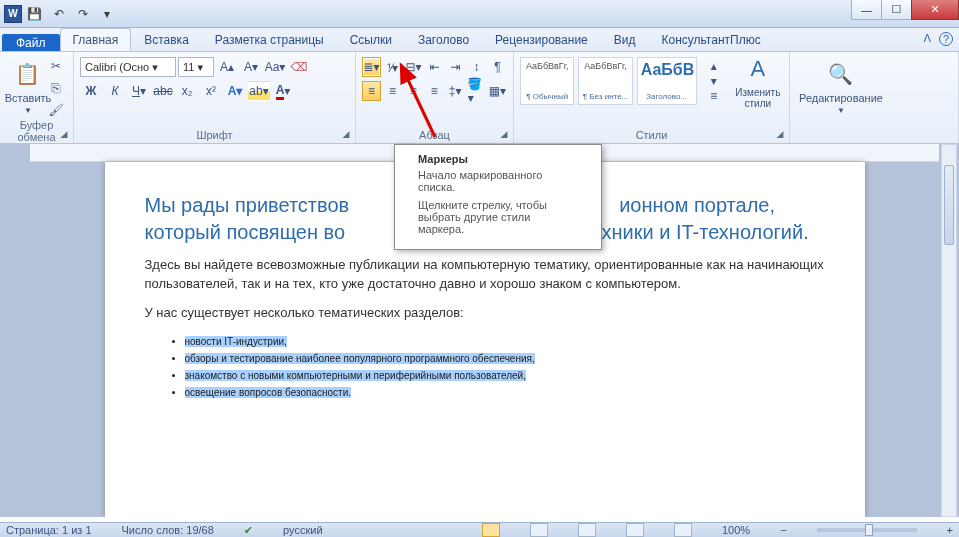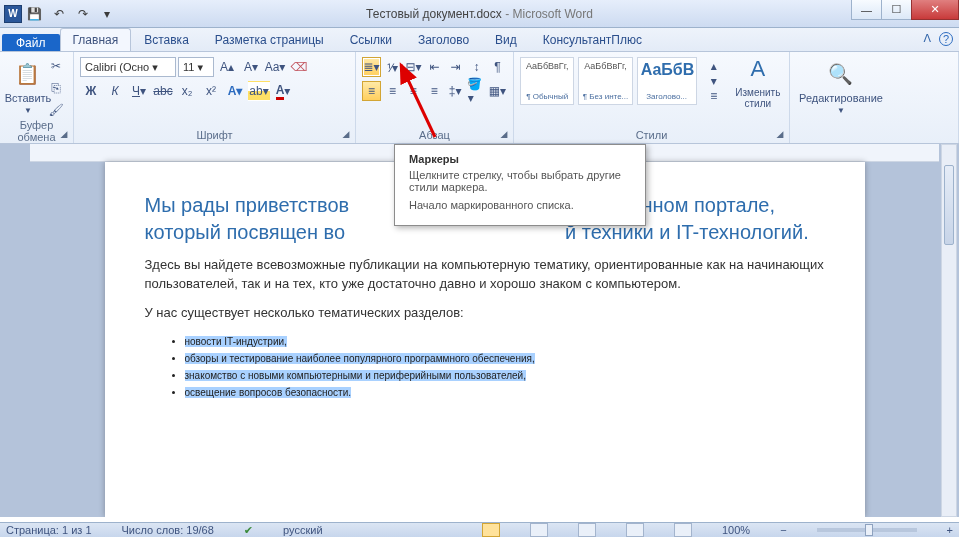--- a/index.html
+++ b/index.html
@@ -47,21 +47,21 @@
   .page { background:#fff; box-shadow: 0 0 6px rgba(0,0,0,.3); margin:0 auto; width:760px; min-height:100%; padding:30px 40px; color:#222; font-family: Cambria, Georgia, serif; font-size:14px;}
   .page h2 { color:#2e6dad; font-family: "Segoe UI", sans-serif; font-weight:normal; font-size:20px; line-height:1.35; margin-bottom:10px;}
   .page p { font-size:13px; line-height:1.45; margin-bottom:10px; color:#333;}
   .page ul { margin-left:40px; list-style:disc; font-size:10px; line-height:1.7; }
   .page ul li span.sel { background:#a9d1ff; }
 
   .vscroll { position:absolute; right:2px; top:0; width:16px; bottom:0; background:#e9eef7; border:1px solid #cdd6e4;}
   .vscroll .thumb {position:absolute; left:2px; right:2px; top:20px; height:80px; background:linear-gradient(#e5ecf7,#c7d4e8); border:1px solid #9db2cc; border-radius:2px;}
 
   
-  .tooltip { position:absolute; left:394px; top:144px; width:252px; background:#fff; border:1px solid #8c8c8c; box-shadow:2px 2px 6px rgba(0,0,0,.3); padding:8px 14px; font-size:11px; color:#555; z-index:50;}
+  .tooltip { position:absolute; left:394px; top:144px; width:208px; background:#fff; border:1px solid #8c8c8c; box-shadow:2px 2px 6px rgba(0,0,0,.3); padding:8px 23px; font-size:11px; color:#555; z-index:50;}
   .tooltip .tt-title { font-weight:bold; color:#333; margin-bottom:4px;}
   .tooltip .tt-line { margin-bottom:6px; }
 
   
   .arrow { position:absolute; left:395px; top:57px; z-index:60; pointer-events:none;}
 
   
   .launcher { position:absolute; bottom:3px; right:3px; width:12px; height:12px; font-size:9px; color:#5a6d8a; display:flex; align-items:center; justify-content:center; border:1px solid transparent;}
 
   
@@ -74,39 +74,35 @@
 </style>
 </head>
 <body>
 
 <div class="titlebar">
   <span class="word-icon">W</span>
   <span class="qat-btn">💾</span>
   <span class="qat-btn">↶</span>
   <span class="qat-btn">↷</span>
   <span class="qat-btn">▾</span>
-  <div class="title-text">
-    <span>Тестовый документ.docx</span>
-    <span class="app"> - </span>
-    <span class="app">Microsoft Word</span>
-  </div>
   <div class="win-controls">
     <div class="win-btn min">—</div>
     <div class="win-btn max">☐</div>
     <div class="win-btn close">✕</div>
   </div>
 </div>
 
 <div class="ribbon-tabs">
   <div class="file-tab">Файл</div>
   <div class="tab active">Главная</div>
   <div class="tab">Вставка</div>
   <div class="tab">Разметка страницы</div>
   <div class="tab">Ссылки</div>
   <div class="tab">Заголово</div>
+  <div class="tab">Рецензирование</div>
   <div class="tab">Вид</div>
   <div class="tab">КонсультантПлюс</div>
   <div class="help-icons">
     <span>ᐱ</span>
     <span style="color:#2d6cc0;border:1px solid #2d6cc0;border-radius:50%;width:14px;height:14px;display:inline-flex;align-items:center;justify-content:center;">?</span>
   </div>
 </div>
 
 <div class="ribbon">
 
@@ -232,22 +228,22 @@
       </ul>
     </div>
   </div>
   <div class="vscroll">
     <div class="thumb"></div>
   </div>
 </div>
 
 <div class="tooltip">
   <div class="tt-title">Маркеры</div>
+  <div class="tt-line">Начало маркированного списка.</div>
   <div class="tt-line">Щелкните стрелку, чтобы выбрать другие стили маркера.</div>
-  <div class="tt-line">Начало маркированного списка.</div>
 </div>
 
 <svg class="arrow" width="60" height="90">
   <defs>
       <marker id="ah" markerWidth="8" markerHeight="8" refX="6" refY="3" orient="auto">
         <path d="M0,0 L7,3 L0,6 Z" fill="#d00"></path>
       </marker>
     </defs>
   <line x1="40" y1="80" x2="6" y2="8" stroke="#d00" stroke-width="3" marker-end="url(#ah)"></line>
 </svg>

